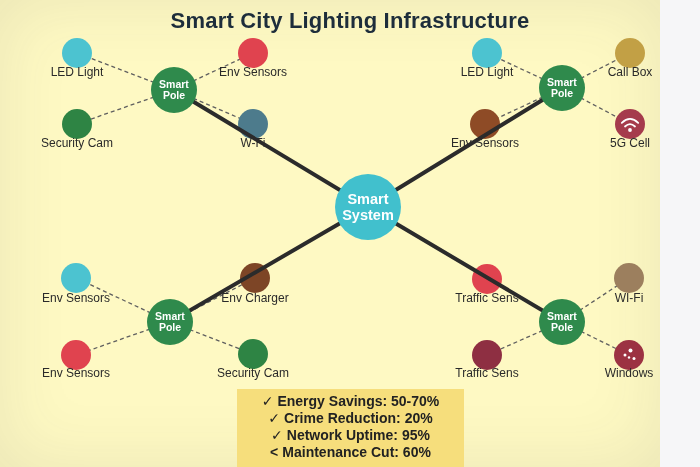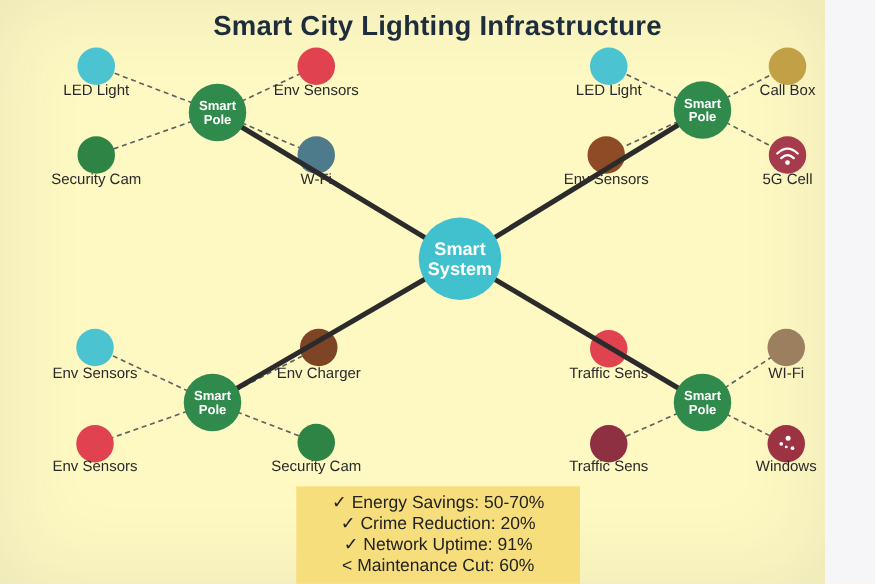--- a/index.html
+++ b/index.html
@@ -47,20 +47,21 @@
     font-weight: bold;
     color: #141414;
     margin-bottom: 2px;
     letter-spacing: 0.2px;
   }
   .benefit-row {
     font-size: 14px;
     color: #222222;
     line-height: 17px;
     white-space: nowrap;
+    font-weight: bold;
   }
   .benefit-bullet { margin-right: 4px; }
 </style>
 </head>
 <body>
 
 <div class="stage">
 
   <div class="title">Smart City Lighting Infrastructure</div>
 
@@ -178,20 +179,20 @@
   </svg>
 
   <div class="benefits">
     <div class="benefit-row">
       <span class="benefit-bullet">✓</span><span>Energy Savings: 50-70%</span>
     </div>
     <div class="benefit-row">
       <span class="benefit-bullet">✓</span><span>Crime Reduction: 20%</span>
     </div>
     <div class="benefit-row">
-      <span class="benefit-bullet">✓</span><span>Network Uptime: 91%</span>
+      <span class="benefit-bullet">✓</span><span>Network Uptime: 95%</span>
     </div>
     <div class="benefit-row">
       <span class="benefit-bullet">&lt;</span><span>Maintenance Cut: 60%</span>
     </div>
   </div>
 
 </div>
 
 </body></html>

